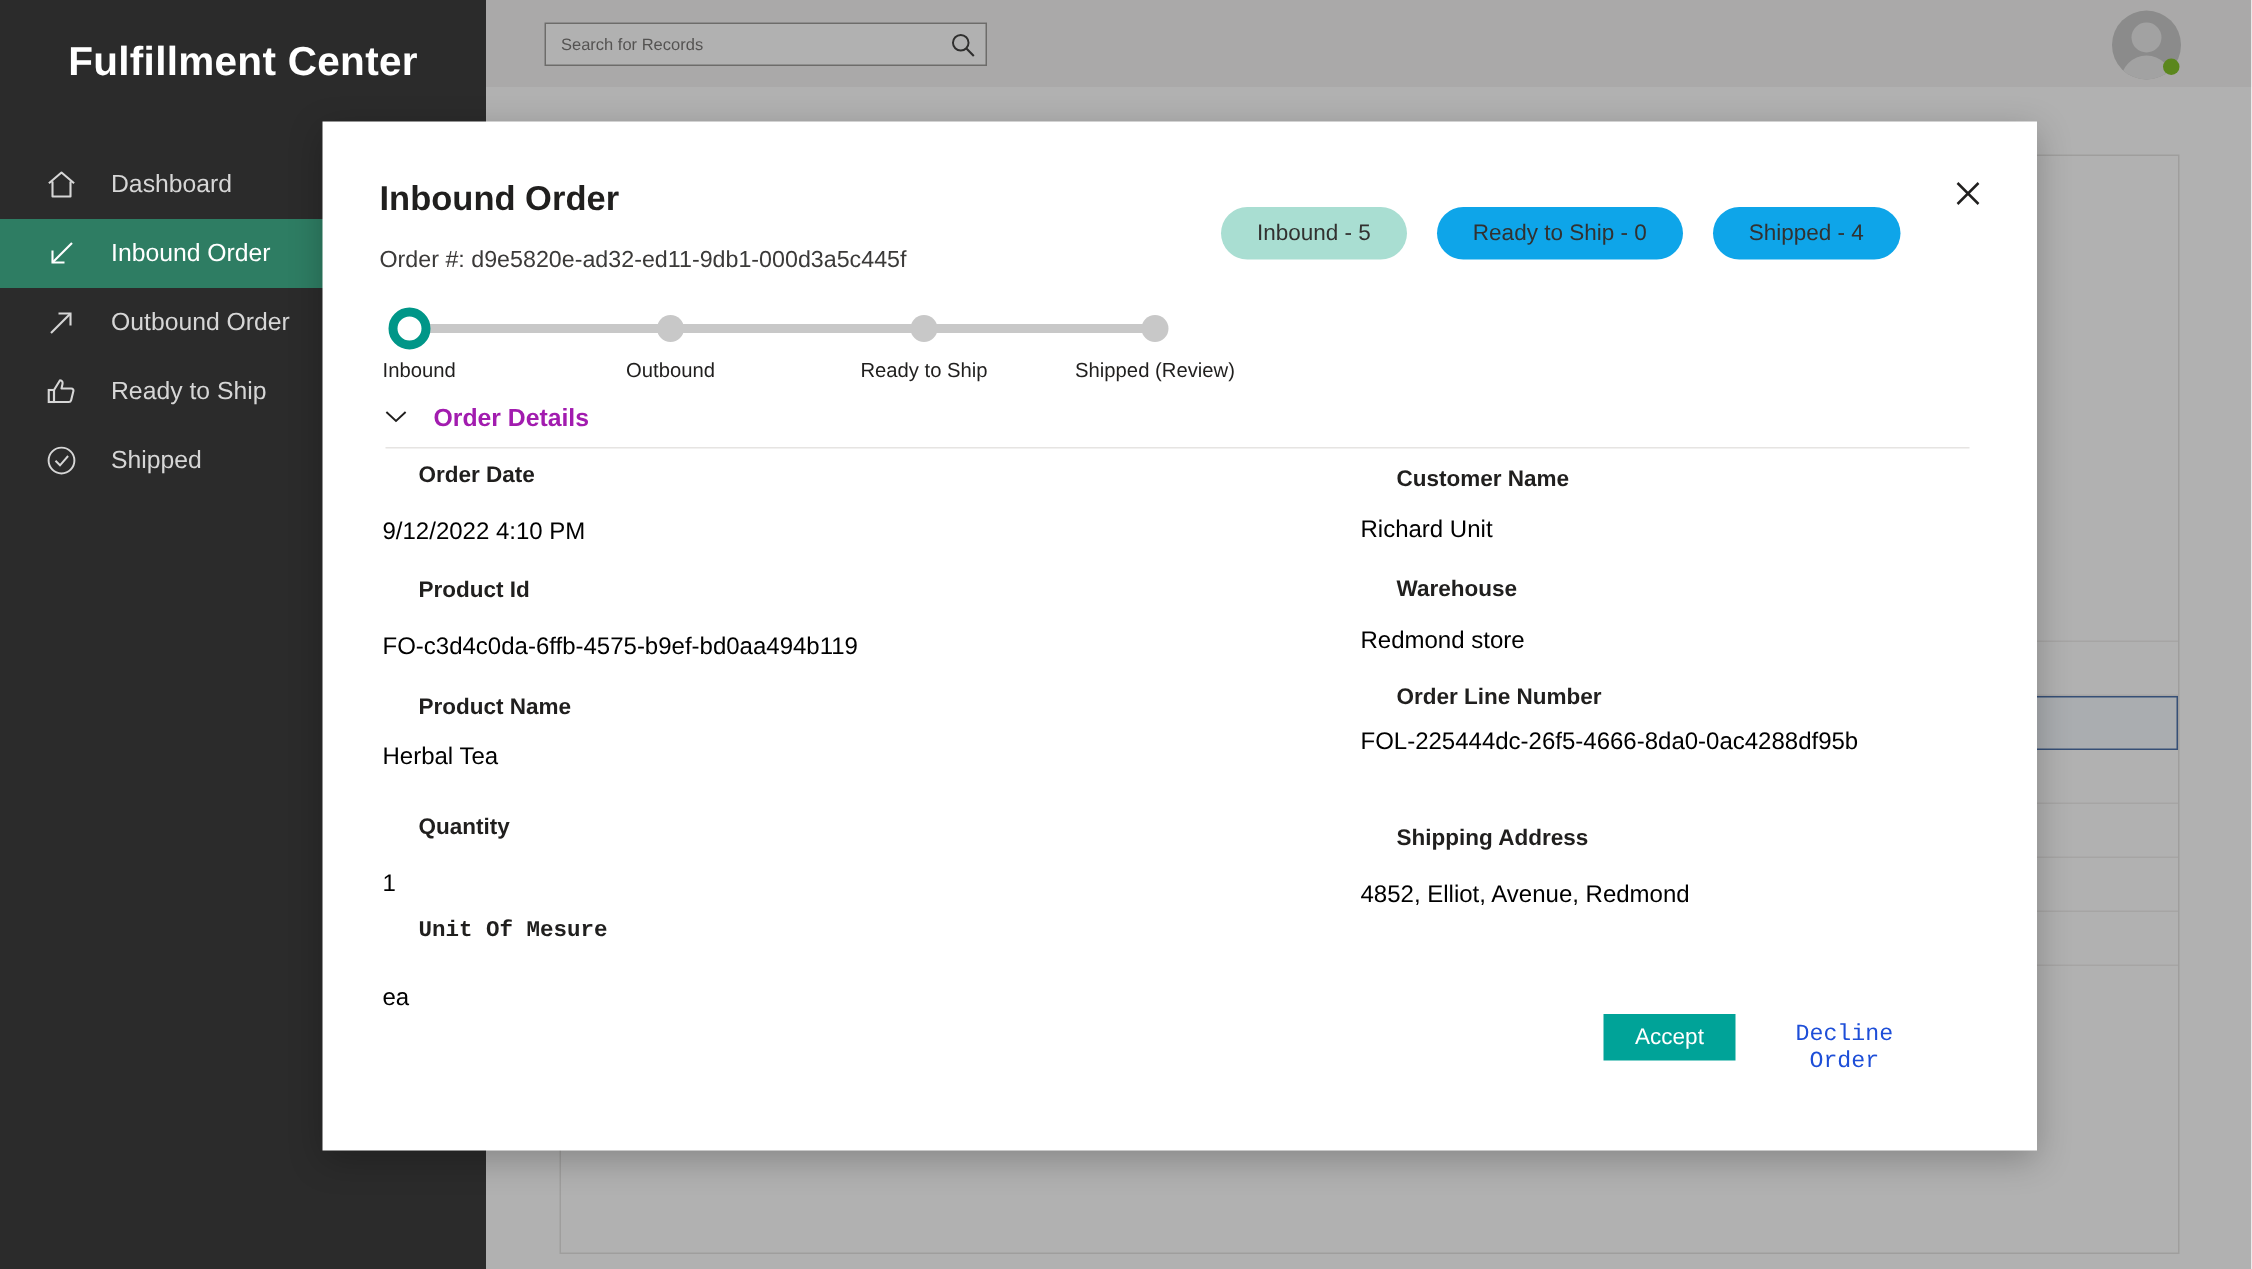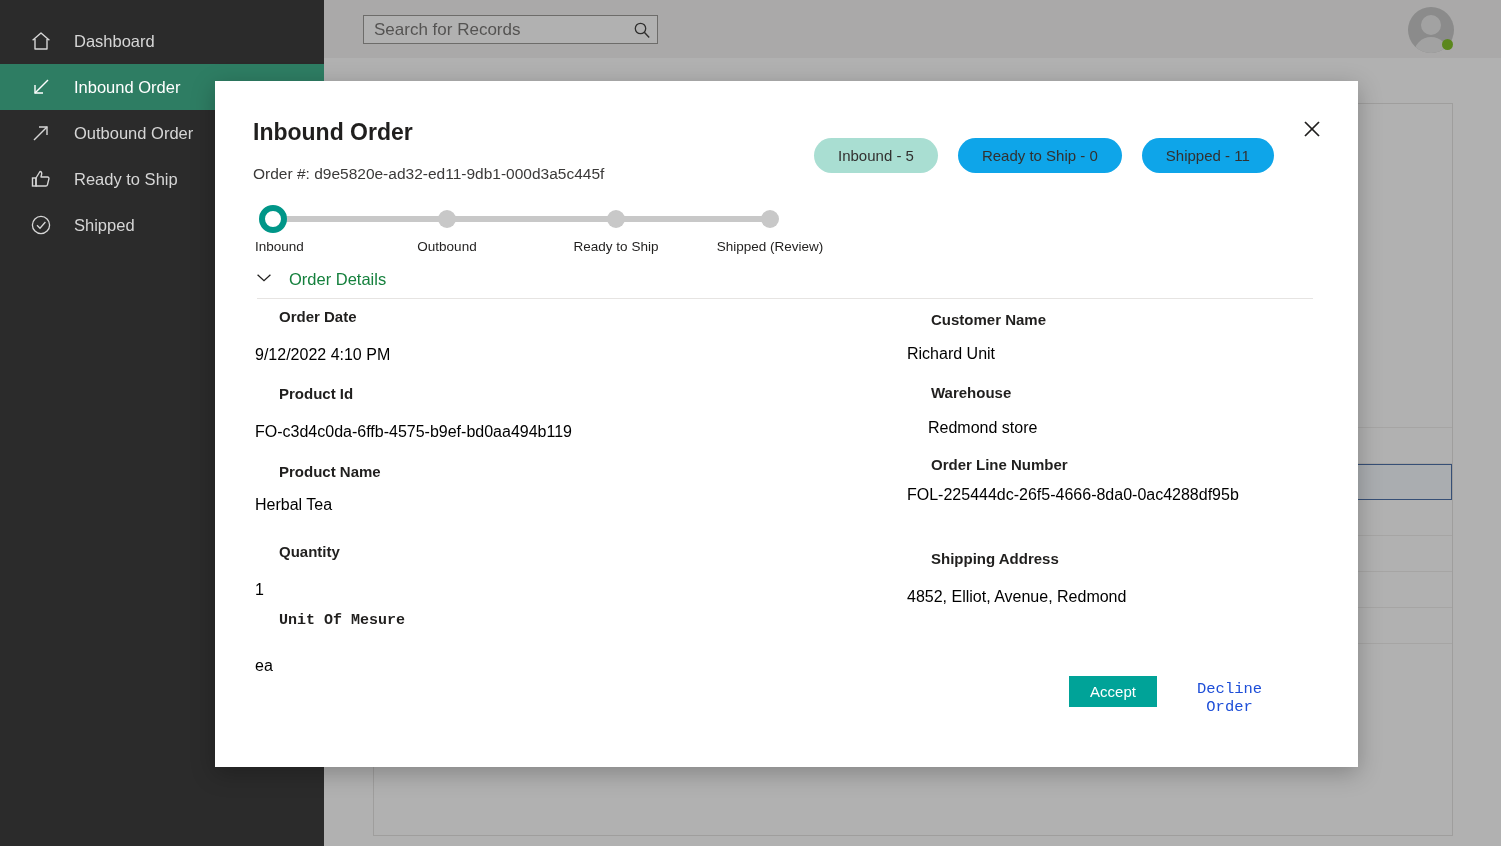--- a/index.html
+++ b/index.html
@@ -40,21 +40,21 @@
     border: 1px solid #8a8886;
     display: flex;
     align-items: center;
     padding: 0 6px 0 10px;
   }
   .search-box input {
     flex: 1 1 auto;
     border: none;
     outline: none;
     font-family: "Liberation Sans", sans-serif;
-    font-size: 17px;
+    font-size: 11px;
     color: #323130;
     background: transparent;
   }
   .search-box input::placeholder { color: #605e5c; }
   .search-icon { width: 18px; height: 18px; flex: 0 0 auto; }
 
   .avatar {
     position: absolute;
     left: 1084px; top: 7px;
     width: 46px; height: 46px;
@@ -250,22 +250,22 @@
   .section-head {
     position: absolute;
     left: 38px; top: 185px;
     display: flex;
     align-items: center;
     gap: 14px;
     cursor: pointer;
   }
   .section-head .caption {
     font-size: 16.5px;
-    font-weight: normal;
-    color: #15803d;
+    font-weight: bold;
+    color: #a21caf;
   }
   .divider {
     position: absolute;
     left: 42px; top: 217px;
     width: 1056px; height: 1px;
     background: #e6e4e2;
   }
 
   
   .fields {
@@ -347,20 +347,21 @@
         <div class="bg-row"></div>
         <div class="bg-row"></div>
         <div class="bg-row"></div>
       </div>
     </div>
   </div>
 
   <div class="overlay"></div>
 
   <div class="sidebar">
+    <div class="brand">Fulfillment Center</div>
     <div class="nav">
 
       <div class="nav-item">
         <span class="nav-icon">
           <svg viewBox="0 0 24 24" width="24" height="24">
             <path d="M3.6 11.2 L12 4 L20.4 11.2 M6 10 V20 H18 V10" fill="none" stroke="#d6d6d6" stroke-width="1.4" stroke-linejoin="round"></path>
           </svg>
         </span>
         <span>Dashboard</span>
       </div>
@@ -416,21 +417,21 @@
     <div class="close-btn">
       <svg viewBox="0 0 24 24" width="24" height="24">
         <line x1="5" y1="5" x2="19" y2="19" stroke="#201f1e" stroke-width="1.7"></line>
         <line x1="19" y1="5" x2="5" y2="19" stroke="#201f1e" stroke-width="1.7"></line>
       </svg>
     </div>
 
     <div class="pills">
       <div class="pill active">Inbound - 5</div>
       <div class="pill">Ready to Ship - 0</div>
-      <div class="pill">Shipped - 11</div>
+      <div class="pill">Shipped - 4</div>
     </div>
 
     <div class="stepper">
       <div class="step-line"></div>
 
       <div class="step current" style="left:20px;">
         <div class="dot"></div>
         <div class="label">Inbound</div>
       </div>
       <div class="step" style="left:194px;">
@@ -488,21 +489,21 @@
 
       <div class="col col-right">
         <div class="field" style="position:absolute; top:3px;">
           <div class="lbl">Customer Name</div>
         </div>
         <div class="val" style="position:absolute; top:37px;">Richard Unit</div>
 
         <div class="field" style="position:absolute; top:76px;">
           <div class="lbl">Warehouse</div>
         </div>
-        <div class="val" style="position:absolute; top:111px;margin-left:21px;">Redmond store</div>
+        <div class="val" style="position:absolute; top:111px;">Redmond store</div>
 
         <div class="field" style="position:absolute; top:148px;">
           <div class="lbl">Order Line Number</div>
         </div>
         <div class="val" style="position:absolute; top:178px; padding-left:0;">FOL-225444dc-26f5-4666-8da0-0ac4288df95b</div>
 
         <div class="field" style="position:absolute; top:242px;">
           <div class="lbl">Shipping Address</div>
         </div>
         <div class="val" style="position:absolute; top:280px;">4852, Elliot, Avenue, Redmond</div>

